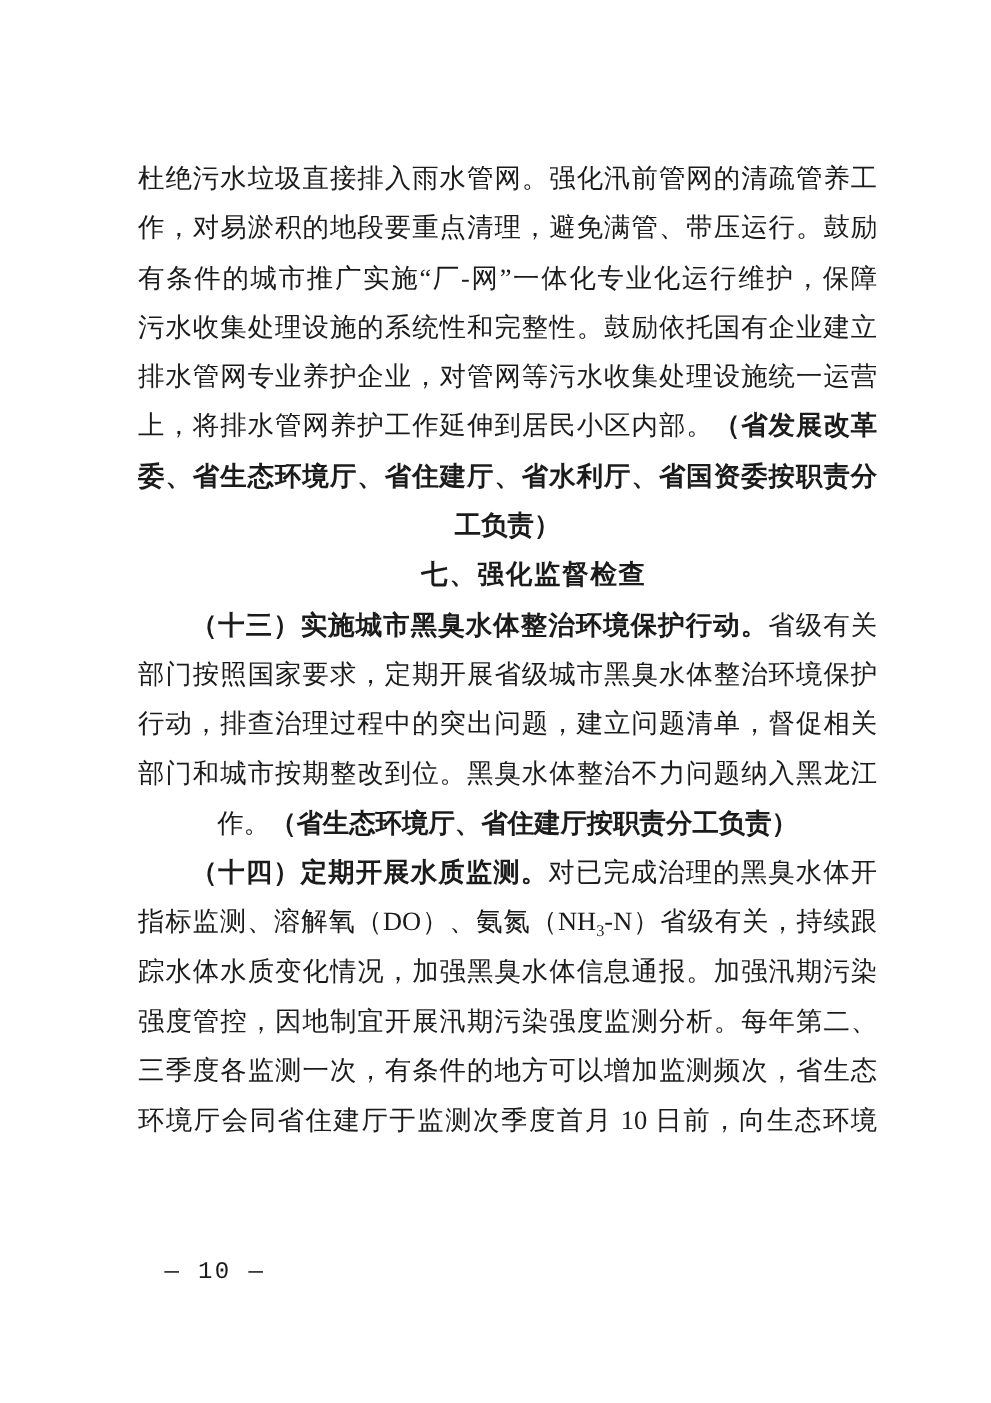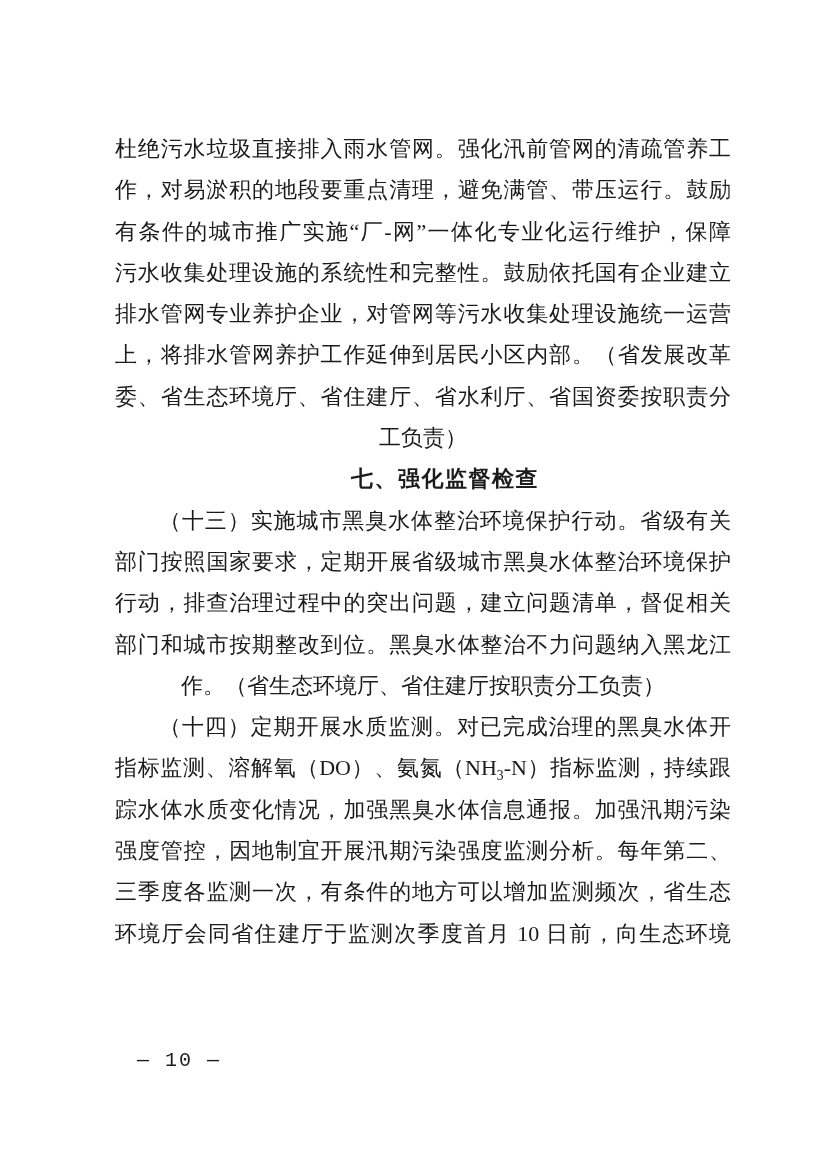--- a/index.html
+++ b/index.html
@@ -39,21 +39,21 @@
     text-align-last: justify;
     text-justify: inter-character;
   }
   .line.ind {
     text-indent: 2em;
   }
   .run-normal {
     font-weight: 400;
   }
   .run-bold {
-    font-weight: 400;
+    font-weight: 700;
   }
   .run-heading {
     font-family: "Liberation Sans", "DejaVu Sans", sans-serif;
     font-weight: 700;
     letter-spacing: 1.5px;
   }
   sub.run-sub {
     font-size: 0.62em;
     line-height: 0;
   }
@@ -81,20 +81,20 @@
       <div class="line just"><span class="run-normal">上，将排水管网养护工作延伸到居民小区内部。</span><span class="run-bold">（省发展改革</span></div>
       <div class="line just"><span class="run-bold">委、省生态环境厅、省住建厅、省水利厅、省国资委按职责分</span></div>
       <div class="line"><span class="run-bold">工负责）</span></div>
       <div class="line ind"><span class="run-heading">七、强化监督检查</span></div>
       <div class="line just ind"><span class="run-bold">（十三）实施城市黑臭水体整治环境保护行动。</span><span class="run-normal">省级有关</span></div>
       <div class="line just"><span class="run-normal">部门按照国家要求，定期开展省级城市黑臭水体整治环境保护</span></div>
       <div class="line just"><span class="run-normal">行动，排查治理过程中的突出问题，建立问题清单，督促相关</span></div>
       <div class="line just"><span class="run-normal">部门和城市按期整改到位。黑臭水体整治不力问题纳入黑龙江</span></div>
       <div class="line"><span class="run-normal">作。</span><span class="run-bold">（省生态环境厅、省住建厅按职责分工负责）</span></div>
       <div class="line just ind"><span class="run-bold">（十四）定期开展水质监测。</span><span class="run-normal">对已完成治理的黑臭水体开</span></div>
-      <div class="line just"><span class="run-normal">指标监测、溶解氧（DO）、氨氮（NH</span><sub class="run-sub">3</sub><span class="run-normal">-N）指标监测，持续跟</span></div>
+      <div class="line just"><span class="run-normal">指标监测、溶解氧（DO）、氨氮（NH</span><sub class="run-sub">3</sub><span class="run-normal">-N）省级有关，持续跟</span></div>
       <div class="line just"><span class="run-normal">踪水体水质变化情况，加强黑臭水体信息通报。加强汛期污染</span></div>
       <div class="line just"><span class="run-normal">强度管控，因地制宜开展汛期污染强度监测分析。每年第二、</span></div>
       <div class="line just"><span class="run-normal">三季度各监测一次，有条件的地方可以增加监测频次，省生态</span></div>
       <div class="line just"><span class="run-normal">环境厅会同省住建厅于监测次季度首月 10 日前，向生态环境</span></div>
     </div>
   <div class="page-number">— 10 —</div>
 </div>
 
 </body></html>

